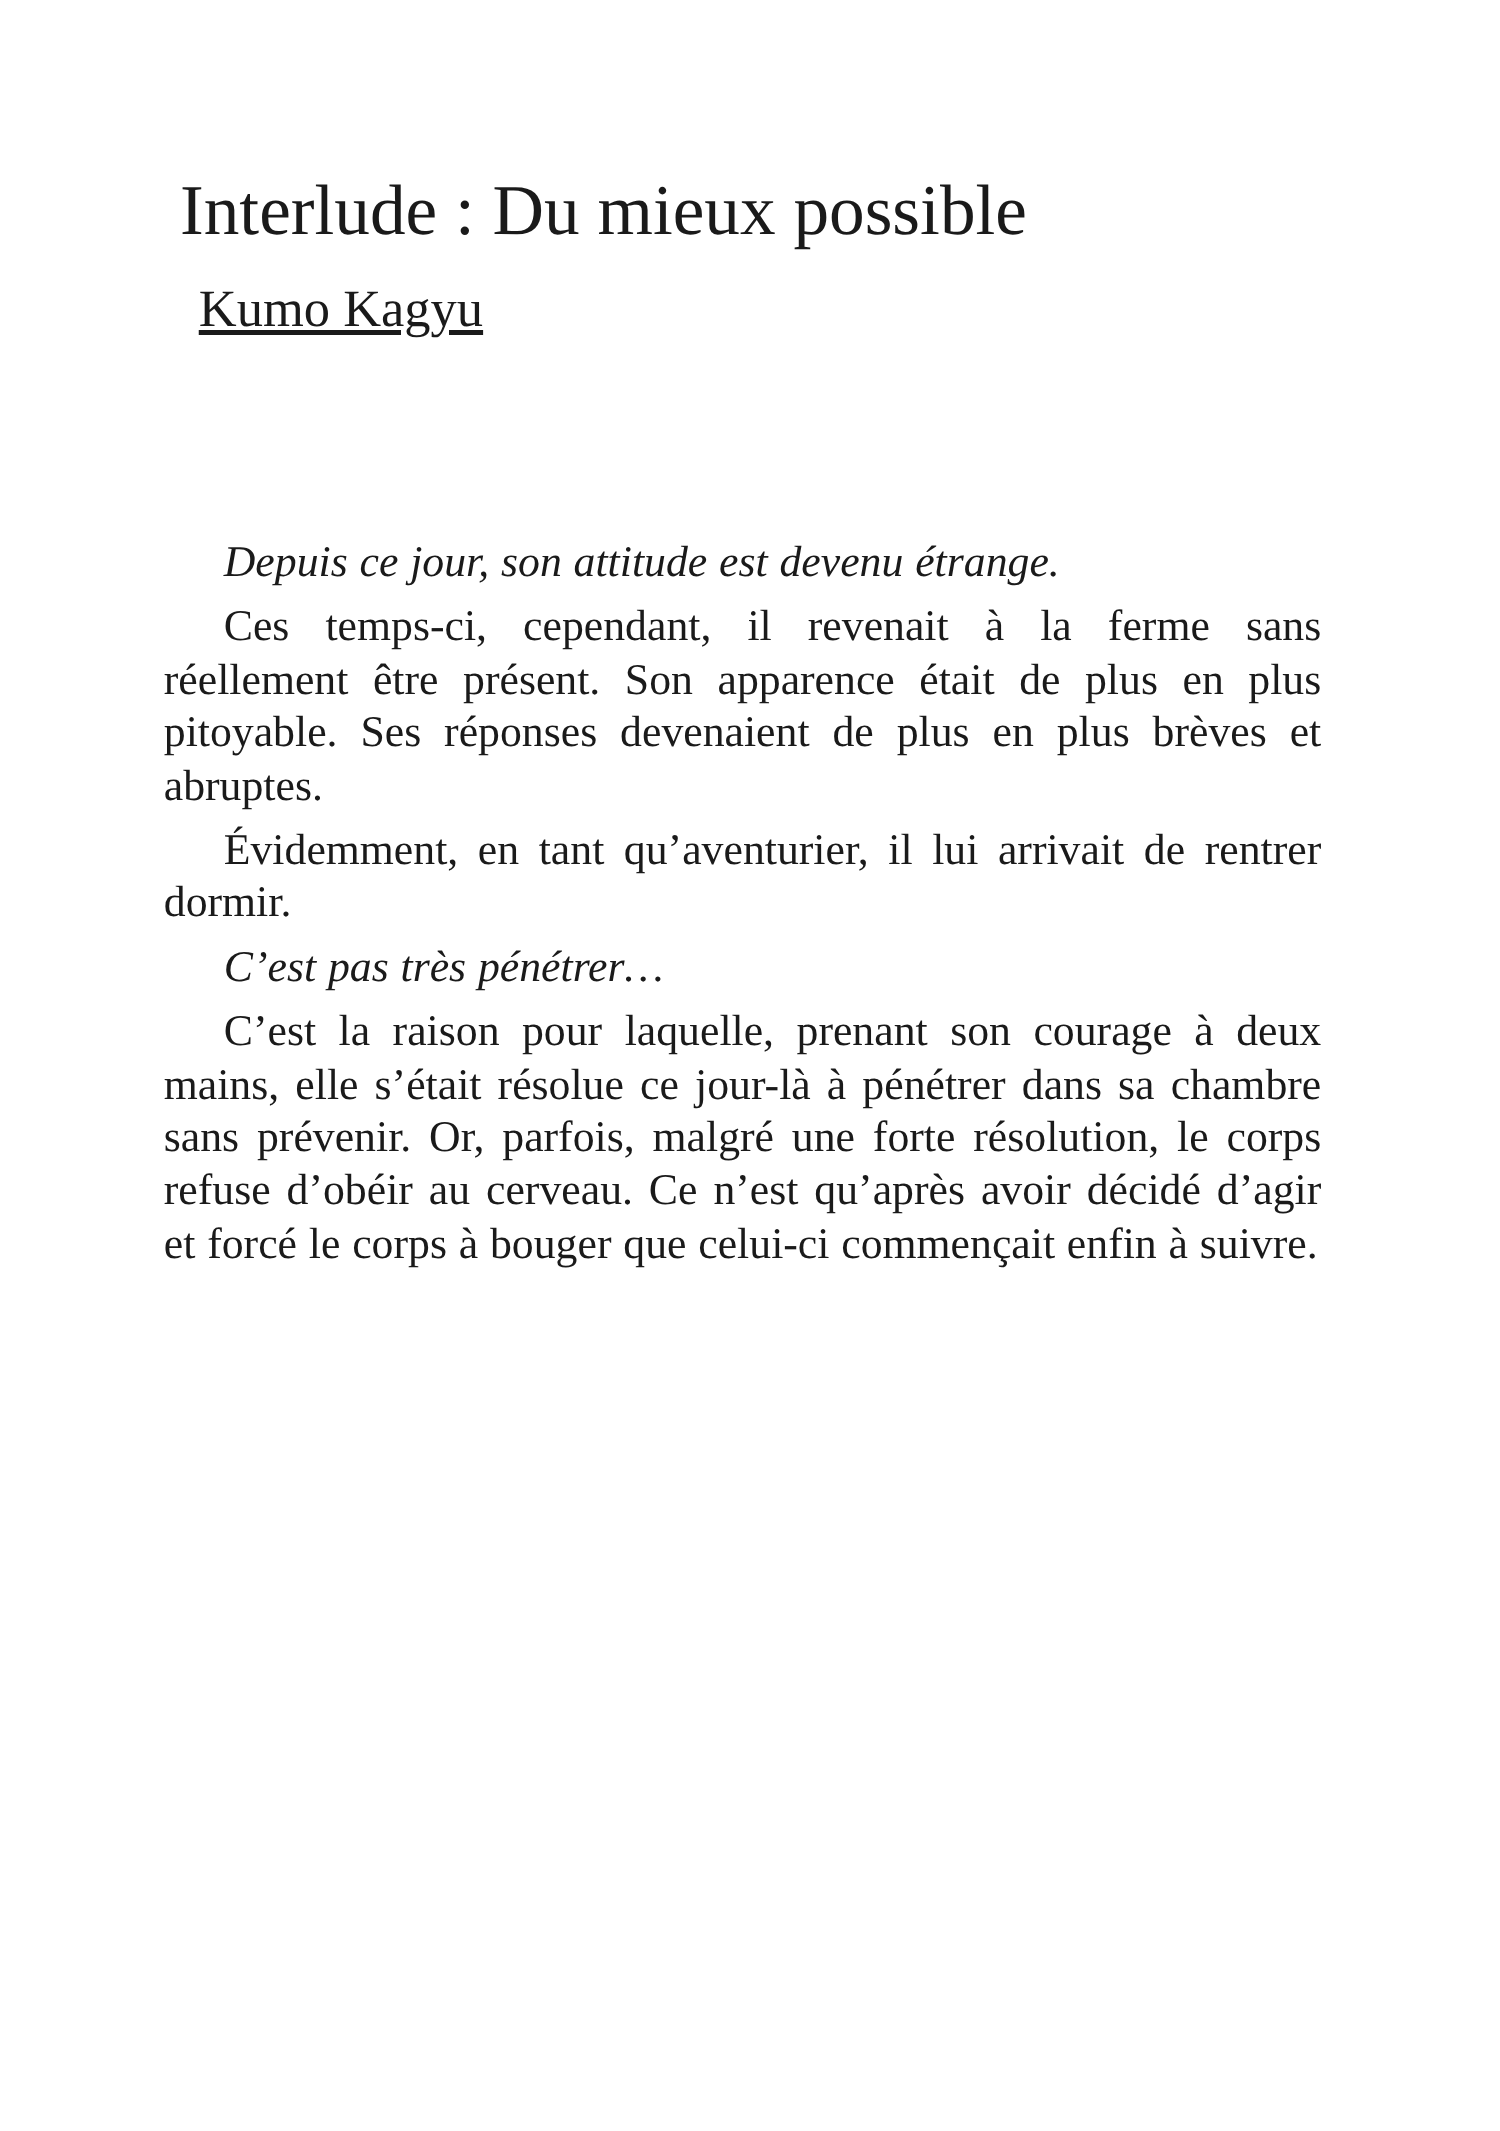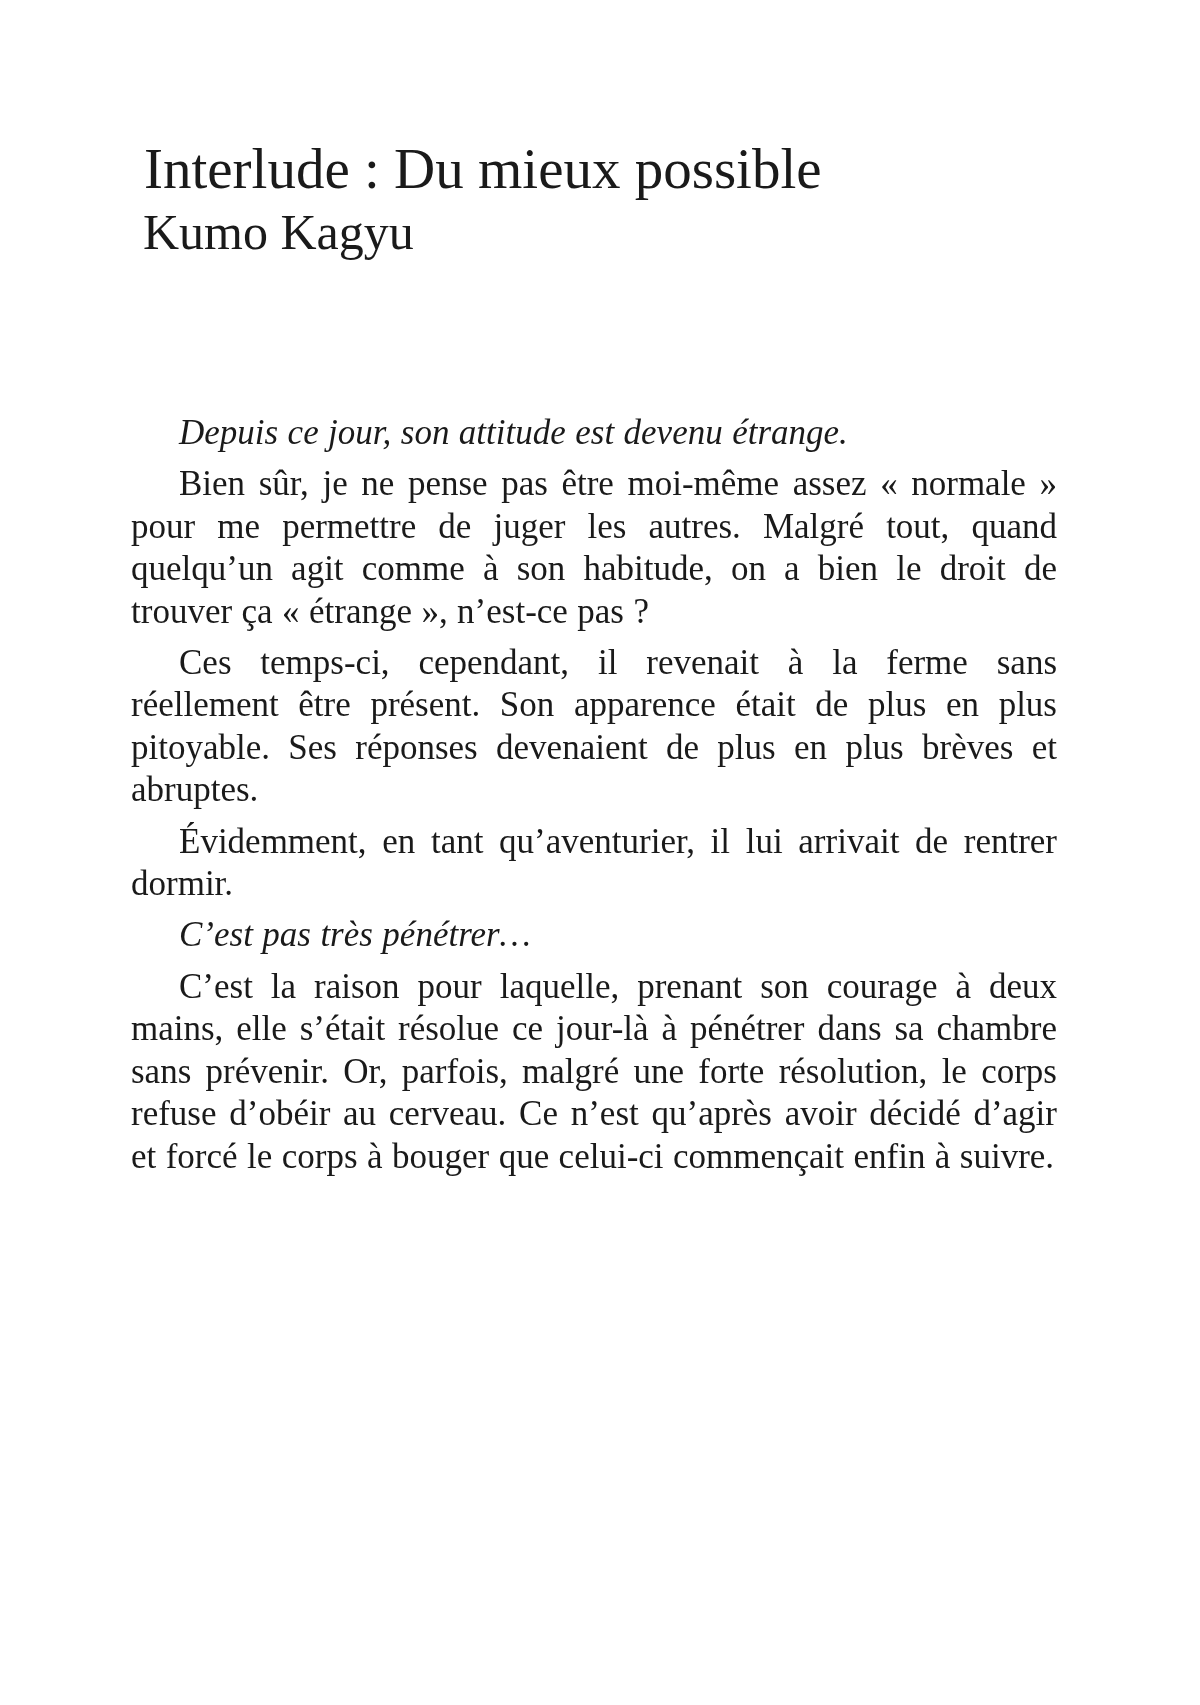--- a/index.html
+++ b/index.html
@@ -24,29 +24,30 @@
     font-size: 57px;
     line-height: 57px;
     font-weight: normal;
     white-space: nowrap;
     letter-spacing: 0;
   }
   .chapter-author {
     position: absolute;
     top: 209px;
     left: 143px;
-    margin: 0;
-    font-size: 50px;
+    margin: 16px;
+    font-size: 42px;
     line-height: 47px;
     font-weight: normal;
     white-space: nowrap;
+    text-decoration: underline;
   }
   .chapter-body {
     position: absolute;
-    top: 412px;
+    top: 429px;
     left: 131px;
     width: 926px;
   }
   .para {
     margin: 0 0 9px 0;
     font-size: 35px;
     line-height: 42.4px;
     text-align: justify;
     text-indent: 48px;
     word-spacing: 0.02em;
@@ -56,19 +57,18 @@
   }
 </style>
 </head>
 <body>
 
 <div class="page" style="background: rgb(255, 255, 255); color: rgb(26, 26, 26);">
   <h1 class="chapter-title">Interlude&nbsp;: Du mieux possible</h1>
   <h2 class="chapter-author">Kumo Kagyu</h2>
   <div class="chapter-body">
       <p class="para italic">Depuis ce jour, son attitude est devenu étrange.</p>
-      <p class="para normal">Bien sûr, je ne pense pas être moi-même assez «&nbsp;normale&nbsp;» pour me permettre de juger les autres. Malgré tout, quand quelqu’un agit comme à son habitude, on a bien le droit de trouver ça «&nbsp;étrange&nbsp;», n’est-ce pas&nbsp;?</p>
       <p class="para normal">Ces temps-ci, cependant, il revenait à la ferme sans réellement être présent. Son apparence était de plus en plus pitoyable. Ses réponses devenaient de plus en plus brèves et abruptes.</p>
       <p class="para normal">Évidemment, en tant qu’aventurier, il lui arrivait de rentrer dormir.</p>
       <p class="para italic">C’est pas très pénétrer…</p>
       <p class="para normal">C’est la raison pour laquelle, prenant son courage à deux mains, elle s’était résolue ce jour-là à pénétrer dans sa chambre sans prévenir. Or, parfois, malgré une forte résolution, le corps refuse d’obéir au cerveau. Ce n’est qu’après avoir décidé d’agir et forcé le corps à bouger que celui-ci commençait enfin à suivre.</p>
     </div>
 </div>
 
 </body></html>

